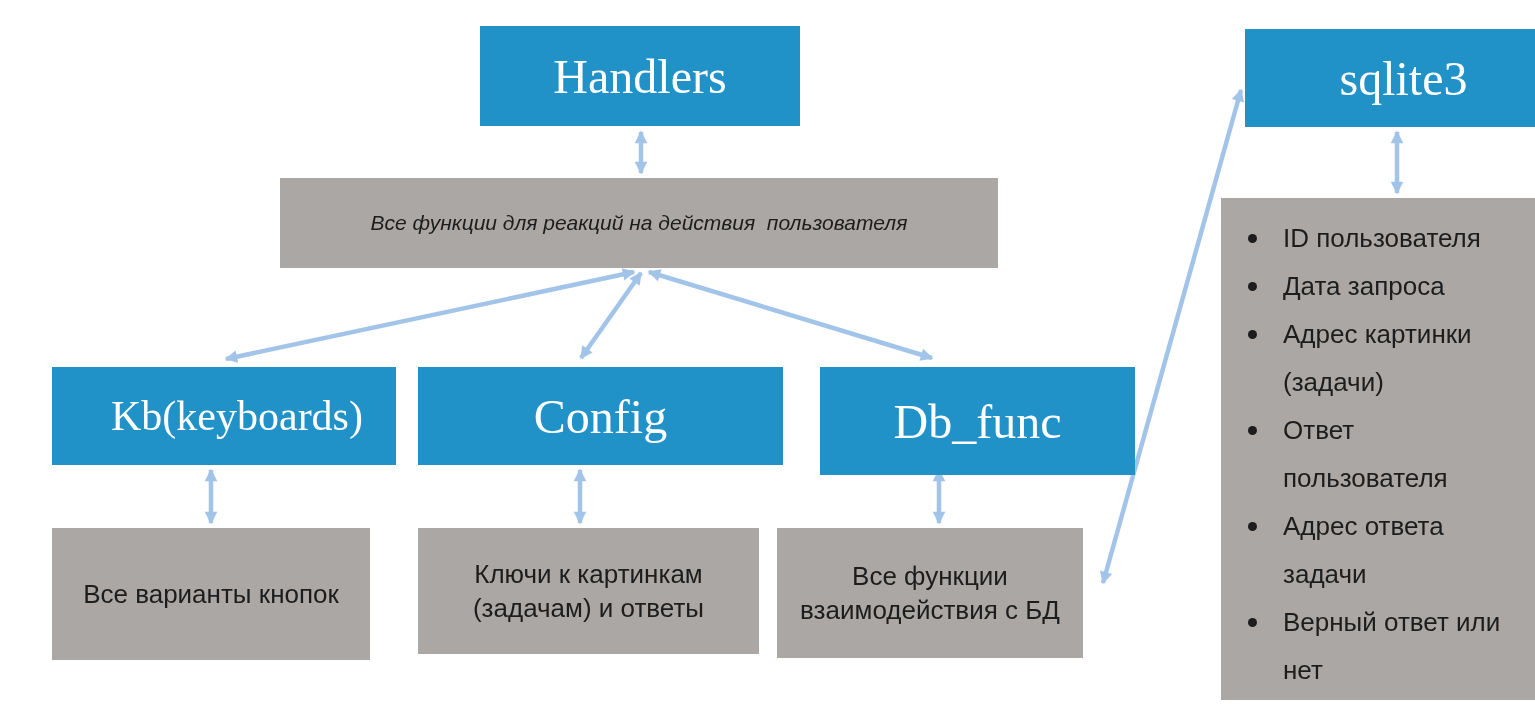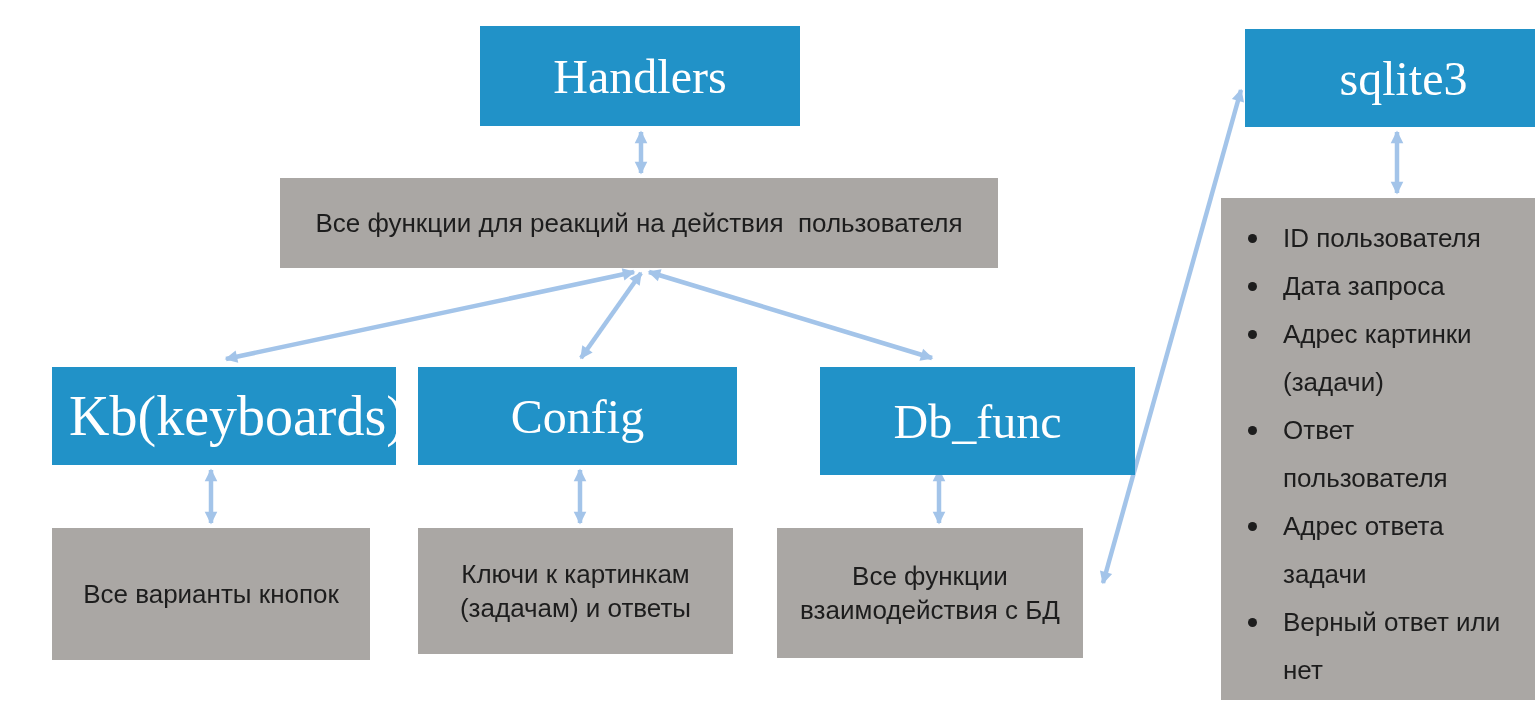--- a/index.html
+++ b/index.html
@@ -28,34 +28,34 @@
     position: absolute;
     background: var(--node-fill, #2192c8);
     color: var(--node-text, #ffffff);
     display: flex;
     align-items: center;
     justify-content: center;
     font-family: "Liberation Serif", serif;
     font-size: 48px;
     white-space: pre;
   }
-  .node--kb { font-size: 56px; padding-left: 26px; }
+  .node--kb { font-size: 42px; padding-left: 26px; }
   .desc {
     position: absolute;
     background: var(--desc-fill, #aaa7a4);
     color: var(--desc-text, #1d1d1d);
     display: flex;
     align-items: center;
     justify-content: center;
     text-align: center;
     white-space: pre-wrap;
     font-size: 26px;
     line-height: 1.32;
   }
-  .desc--top { font-size: 26px; }
+  .desc--top { font-size: 21px; font-style: italic; }
   .panel {
     position: absolute;
     background: var(--desc-fill, #aaa7a4);
     color: var(--desc-text, #1d1d1d);
     box-sizing: border-box;
     padding: 16px 10px 0 0;
   }
   .panel ul {
     list-style: none;
     margin: 0;
@@ -100,27 +100,27 @@
     <line class="arrow" x1="1357" y1="132" x2="1357" y2="193" marker-start="url(#ah)" marker-end="url(#ah)"></line>
     <line class="arrow" x1="1063" y1="583" x2="1201" y2="90" marker-start="url(#ah)" marker-end="url(#ah)"></line>
   </svg>
 
   <div class="node" style="left:440px; top:26px; width:320px; height:100px">Handlers</div>
 
   <div class="desc desc--top" style="left:240px; top:178px; width:718px; height:90px">Все функции для реакций на действия  пользователя</div>
 
   <div class="node node--kb" style="left:12px; top:367px; width:318px; height:98px">Kb(keyboards)</div>
 
-  <div class="node" style="left:378px; top:367px; width:319px; height:98px">Config</div>
+  <div class="node" style="left:378px; top:367px; width:365px; height:98px">Config</div>
 
   <div class="node" style="left:780px; top:367px; width:315px; height:108px">Db_func</div>
 
   <div class="desc" style="left:12px; top:528px; width:318px; height:132px">Все варианты кнопок</div>
 
-  <div class="desc" style="left:378px; top:528px; width:315px; height:126px">Ключи к картинкам
+  <div class="desc" style="left:378px; top:528px; width:341px; height:126px">Ключи к картинкам
 (задачам) и ответы</div>
 
   <div class="desc" style="left:737px; top:528px; width:306px; height:130px">Все функции
 взаимодействия с БД</div>
 
   <div class="node" style="left:1205px; top:29px; width:317px; height:98px">sqlite3</div>
 
   <div class="panel" style="left:1181px; top:198px; width:341px; height:502px">
     <ul>
       <li>ID пользователя</li>

